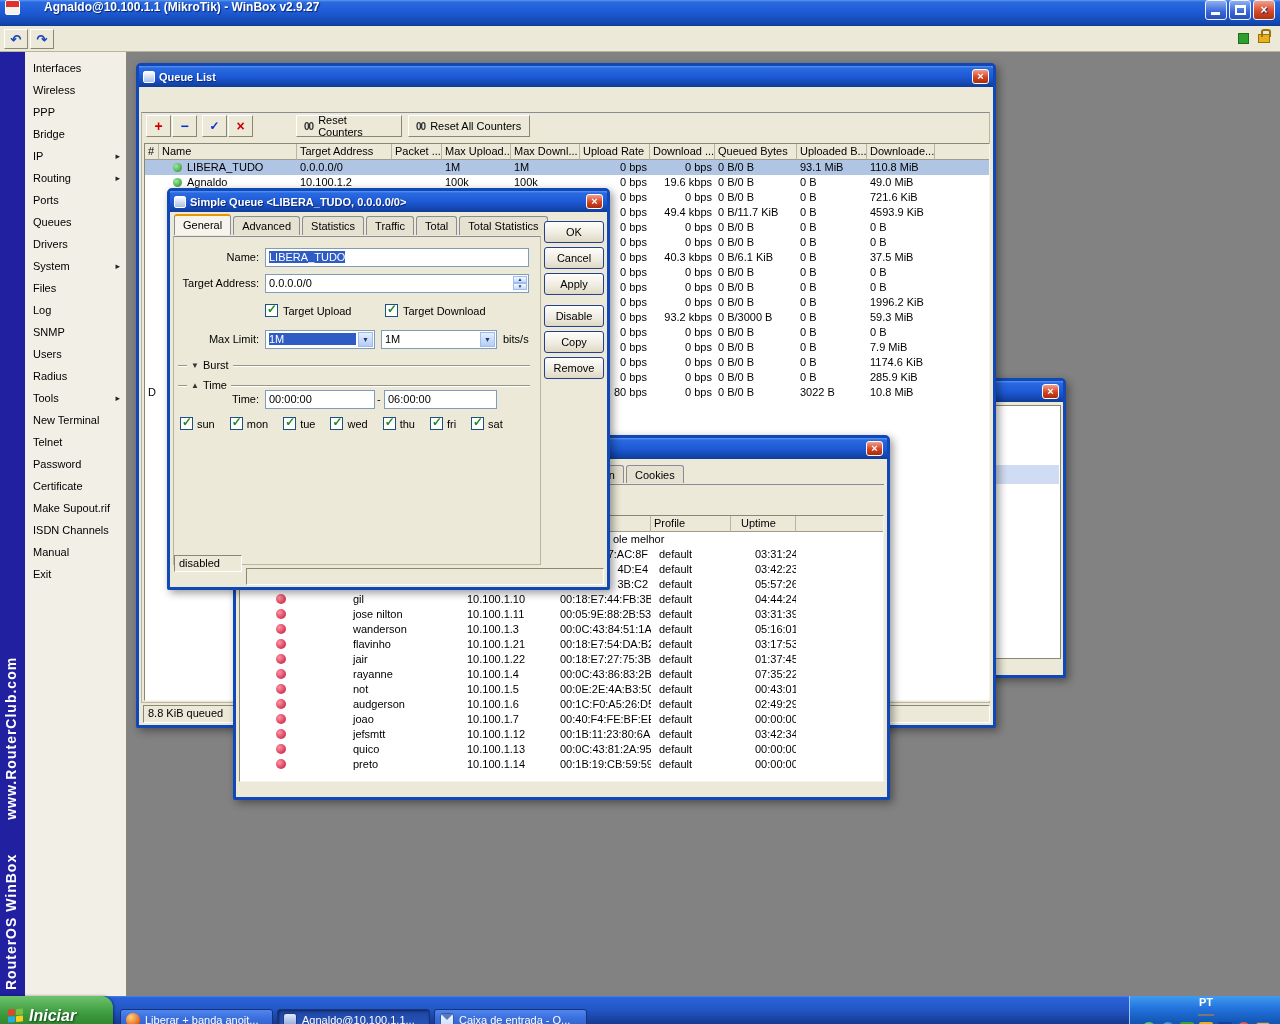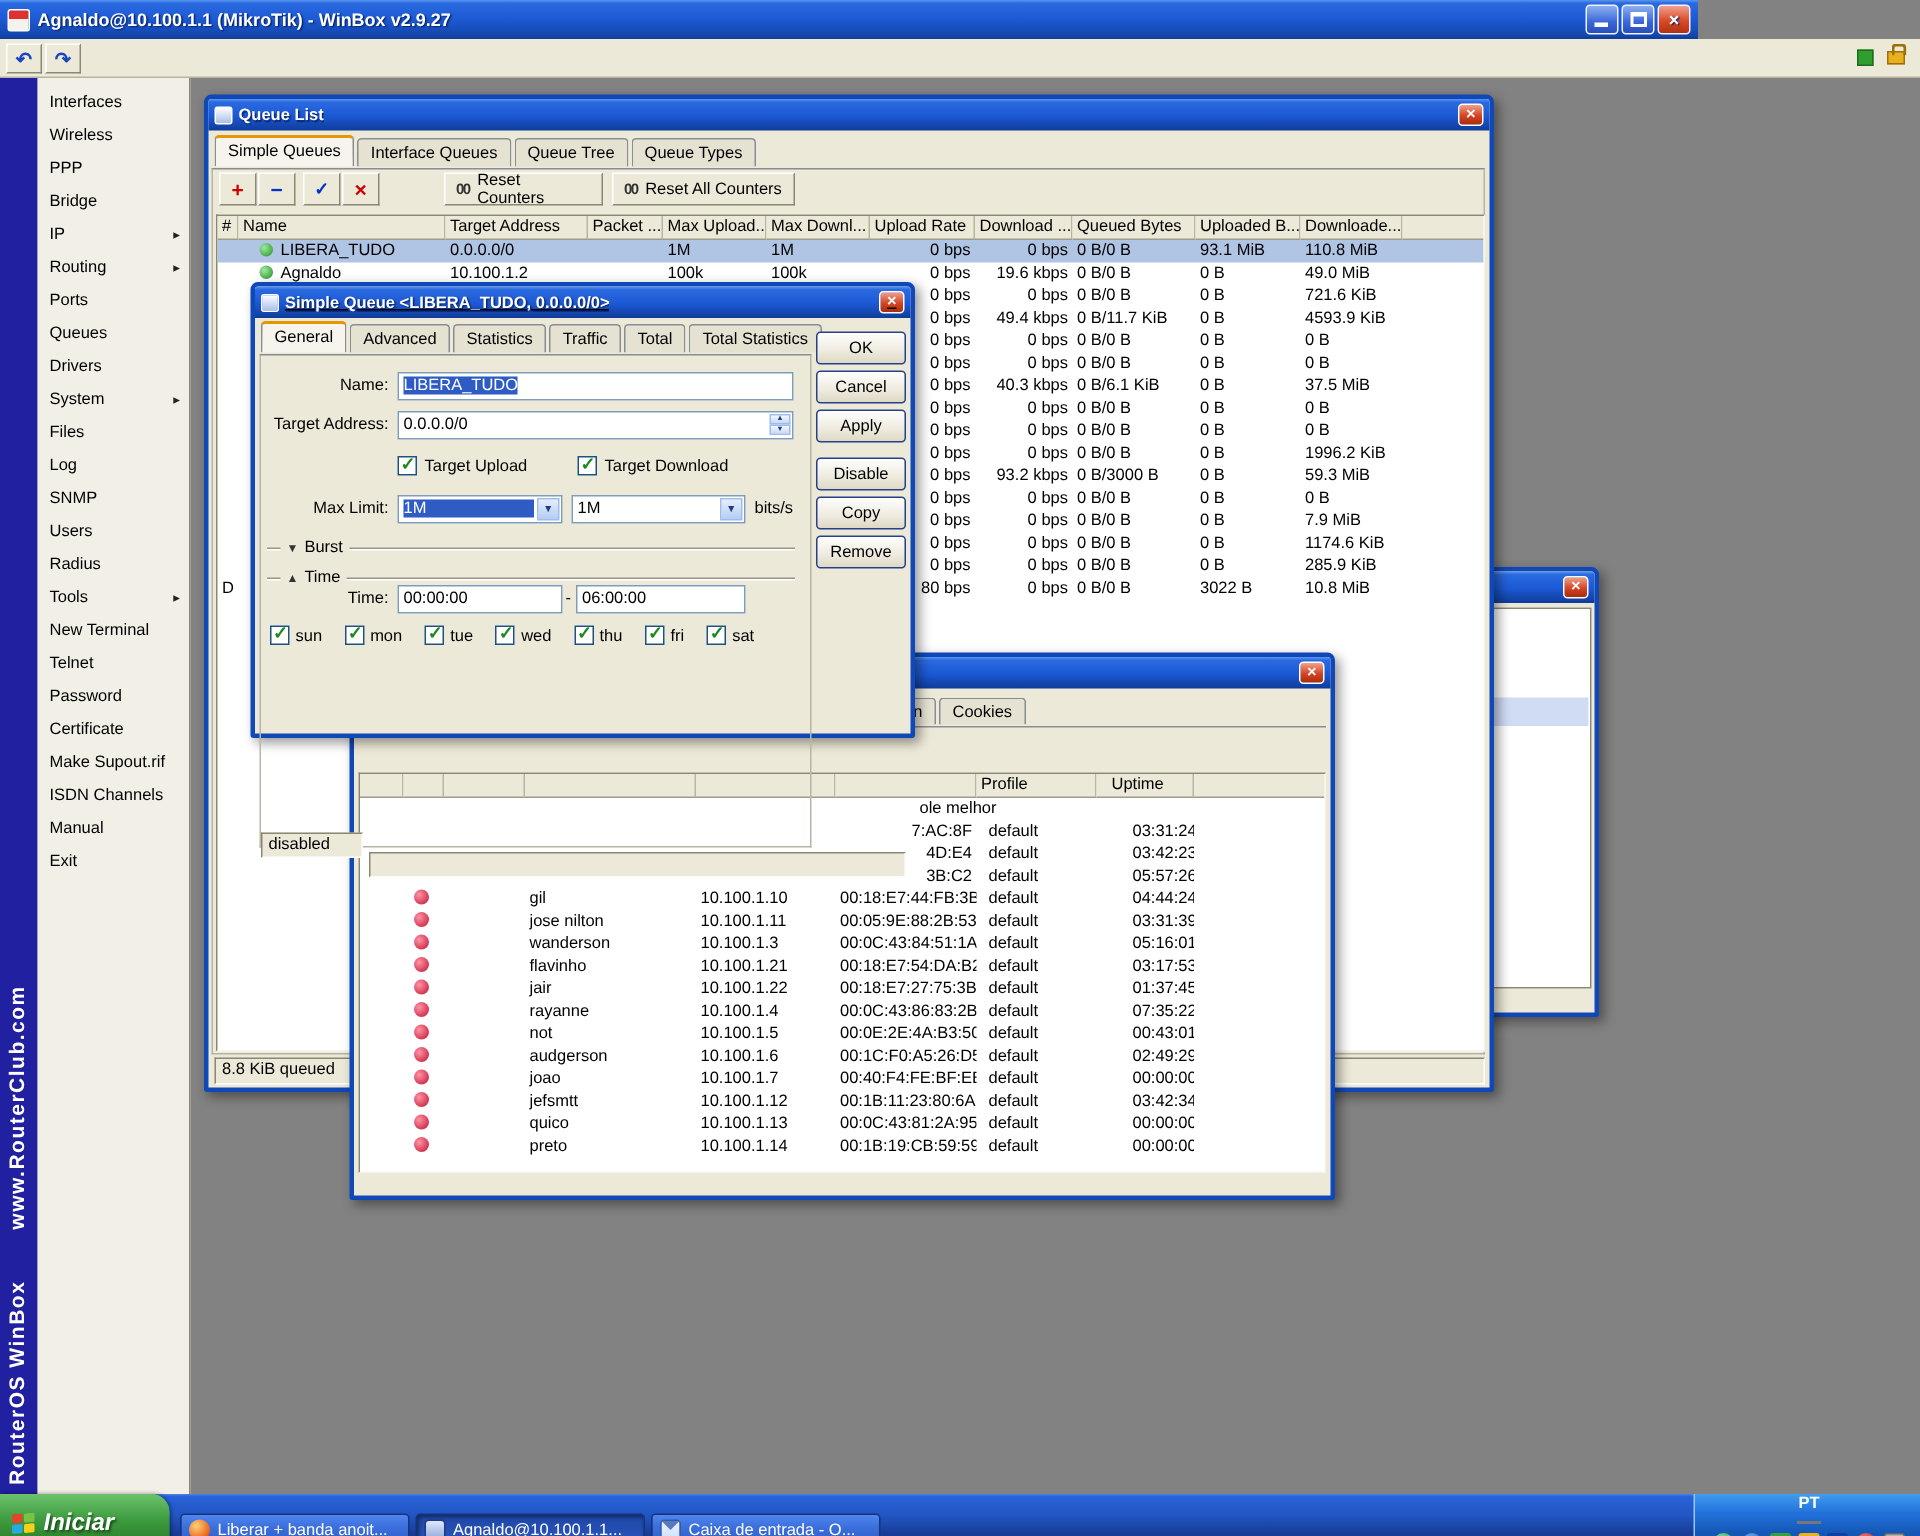--- a/index.html
+++ b/index.html
@@ -1,24 +1,24 @@
 <!DOCTYPE html>
 <html><head>
 <meta charset="utf-8">
 <style>
   * { margin:0; padding:0; box-sizing:border-box; }
   html,body { background:#555; }
   body { font-family:"Liberation Sans", sans-serif; font-size:11px; color:#000; }
   #screen { position:relative; width:1280px; height:1024px; background:#828282; overflow:hidden; margin:0 auto; }
 
   
-  .app-titlebar { position:absolute; left:0; top:0; width:1132px; height:26px;
+  .app-titlebar { position:absolute; left:0; top:0; width:1280px; height:26px;
     background:linear-gradient(180deg,#5a96f0 0%,#2a6ae0 8%,#1e5bd6 45%,#1448b0 88%,#0f3c98 100%);
-    display:flex; align-items:center; padding:0 5px; color:#fff; font-weight:bold; font-size:12px;
-    text-shadow:1px 1px 1px #07246e; }
+    display:flex; padding:0 5px; color:#fff; font-weight:bold; font-size:12px;
+    text-shadow:1px 1px 1px #07246e;gap:19px; }
   .app-icon { width:15px; height:15px; margin-right:5px; border:1px solid #fff; border-radius:2px;
     background:linear-gradient(180deg,#e0312e 0 45%,#f4f2ec 45% 100%); flex:none; }
   .caption-btns { margin-left:auto; display:flex; }
   .winbtn { width:22px; height:20px; margin-left:2px; border-radius:3px; border:1px solid #eef2ff;
     background:linear-gradient(#8cb0f0,#3a66d8 60%,#2a50b8); color:#fff; text-align:center; line-height:18px;
     font-weight:bold; font-size:12px; position:relative; }
   .winbtn.close { background:linear-gradient(#f0a08c,#da4a28 55%,#b23210); }
   .min-glyph { position:absolute; left:5px; bottom:4px; width:9px; height:3px; background:#fff; }
   .max-glyph { position:absolute; left:5px; top:4px; width:11px; height:10px; border:2px solid #fff; border-top-width:3px; }
 
@@ -123,21 +123,21 @@
   #hs-tabline { left:3px; right:3px; top:46px; }
   #hs-grid { left:3px; top:77px; width:645px; height:267px; }
 
   
   #win-frag { left:870px; top:378px; width:196px; height:300px; }
   .frag-body { position:absolute; left:4px; top:24px; width:184px; height:254px; background:#fff;
     border:1px solid #8a8772; }
   .frag-sel { position:absolute; left:1px; right:1px; top:59px; height:19px; background:#cfdcf3; }
 
   
-  #win-dialog { left:167px; top:188px; width:443px; height:304px;text-decoration:underline; }
+  #win-dialog { left:167px; top:188px; width:443px; height:402px; }
   #dlg-tabs { left:4px; top:23px; }
   #dlg-panel { left:3px; top:45px; width:368px; height:329px; }
   .dlbl { position:absolute; width:86px; text-align:right; white-space:nowrap; }
   #lbl-name{left:3px;top:60px;} #lbl-target{left:3px;top:86px;} #lbl-maxlimit{left:3px;top:142px;} #lbl-time{left:3px;top:202px;}
   .txt { position:absolute; height:19px; background:#fff; border:1px solid #7f9db9; padding:2px 3px;
     white-space:nowrap; overflow:hidden; }
   #inp-name{left:95px;top:57px;width:264px;}
   #inp-target{left:95px;top:83px;width:264px;padding-right:16px;}
   #inp-time1{left:95px;top:199px;width:110px;}
   #inp-time2{left:214px;top:199px;width:113px;}
@@ -330,26 +330,20 @@
       <div class="frag-sel"></div>
     </div>
   </div>
 
   <div class="xpwin" id="win-queue">
     <div class="tbar">
       <span class="w-icon"></span>
       <span class="w-title">Queue List</span>
       <span class="x-btn">×</span>
     </div>
-    <div class="tabs" id="queue-tabs">
-        <span class="tab active"><span>Simple Queues</span></span>
-        <span class="tab"><span>Interface Queues</span></span>
-        <span class="tab"><span>Queue Tree</span></span>
-        <span class="tab"><span>Queue Types</span></span>
-      </div>
     <div class="panel" id="queue-panel"></div>
     <div class="qtoolbar">
       <span class="ico-btn ico-plus">+</span>
       <span class="ico-btn ico-minus">−</span>
       <span class="ico-btn ico-check">✓</span>
       <span class="ico-btn ico-x">×</span>
       <span class="rbtn" id="rbtn-reset">
         <span class="zz">00</span>
         <span>Reset Counters</span>
       </span>

